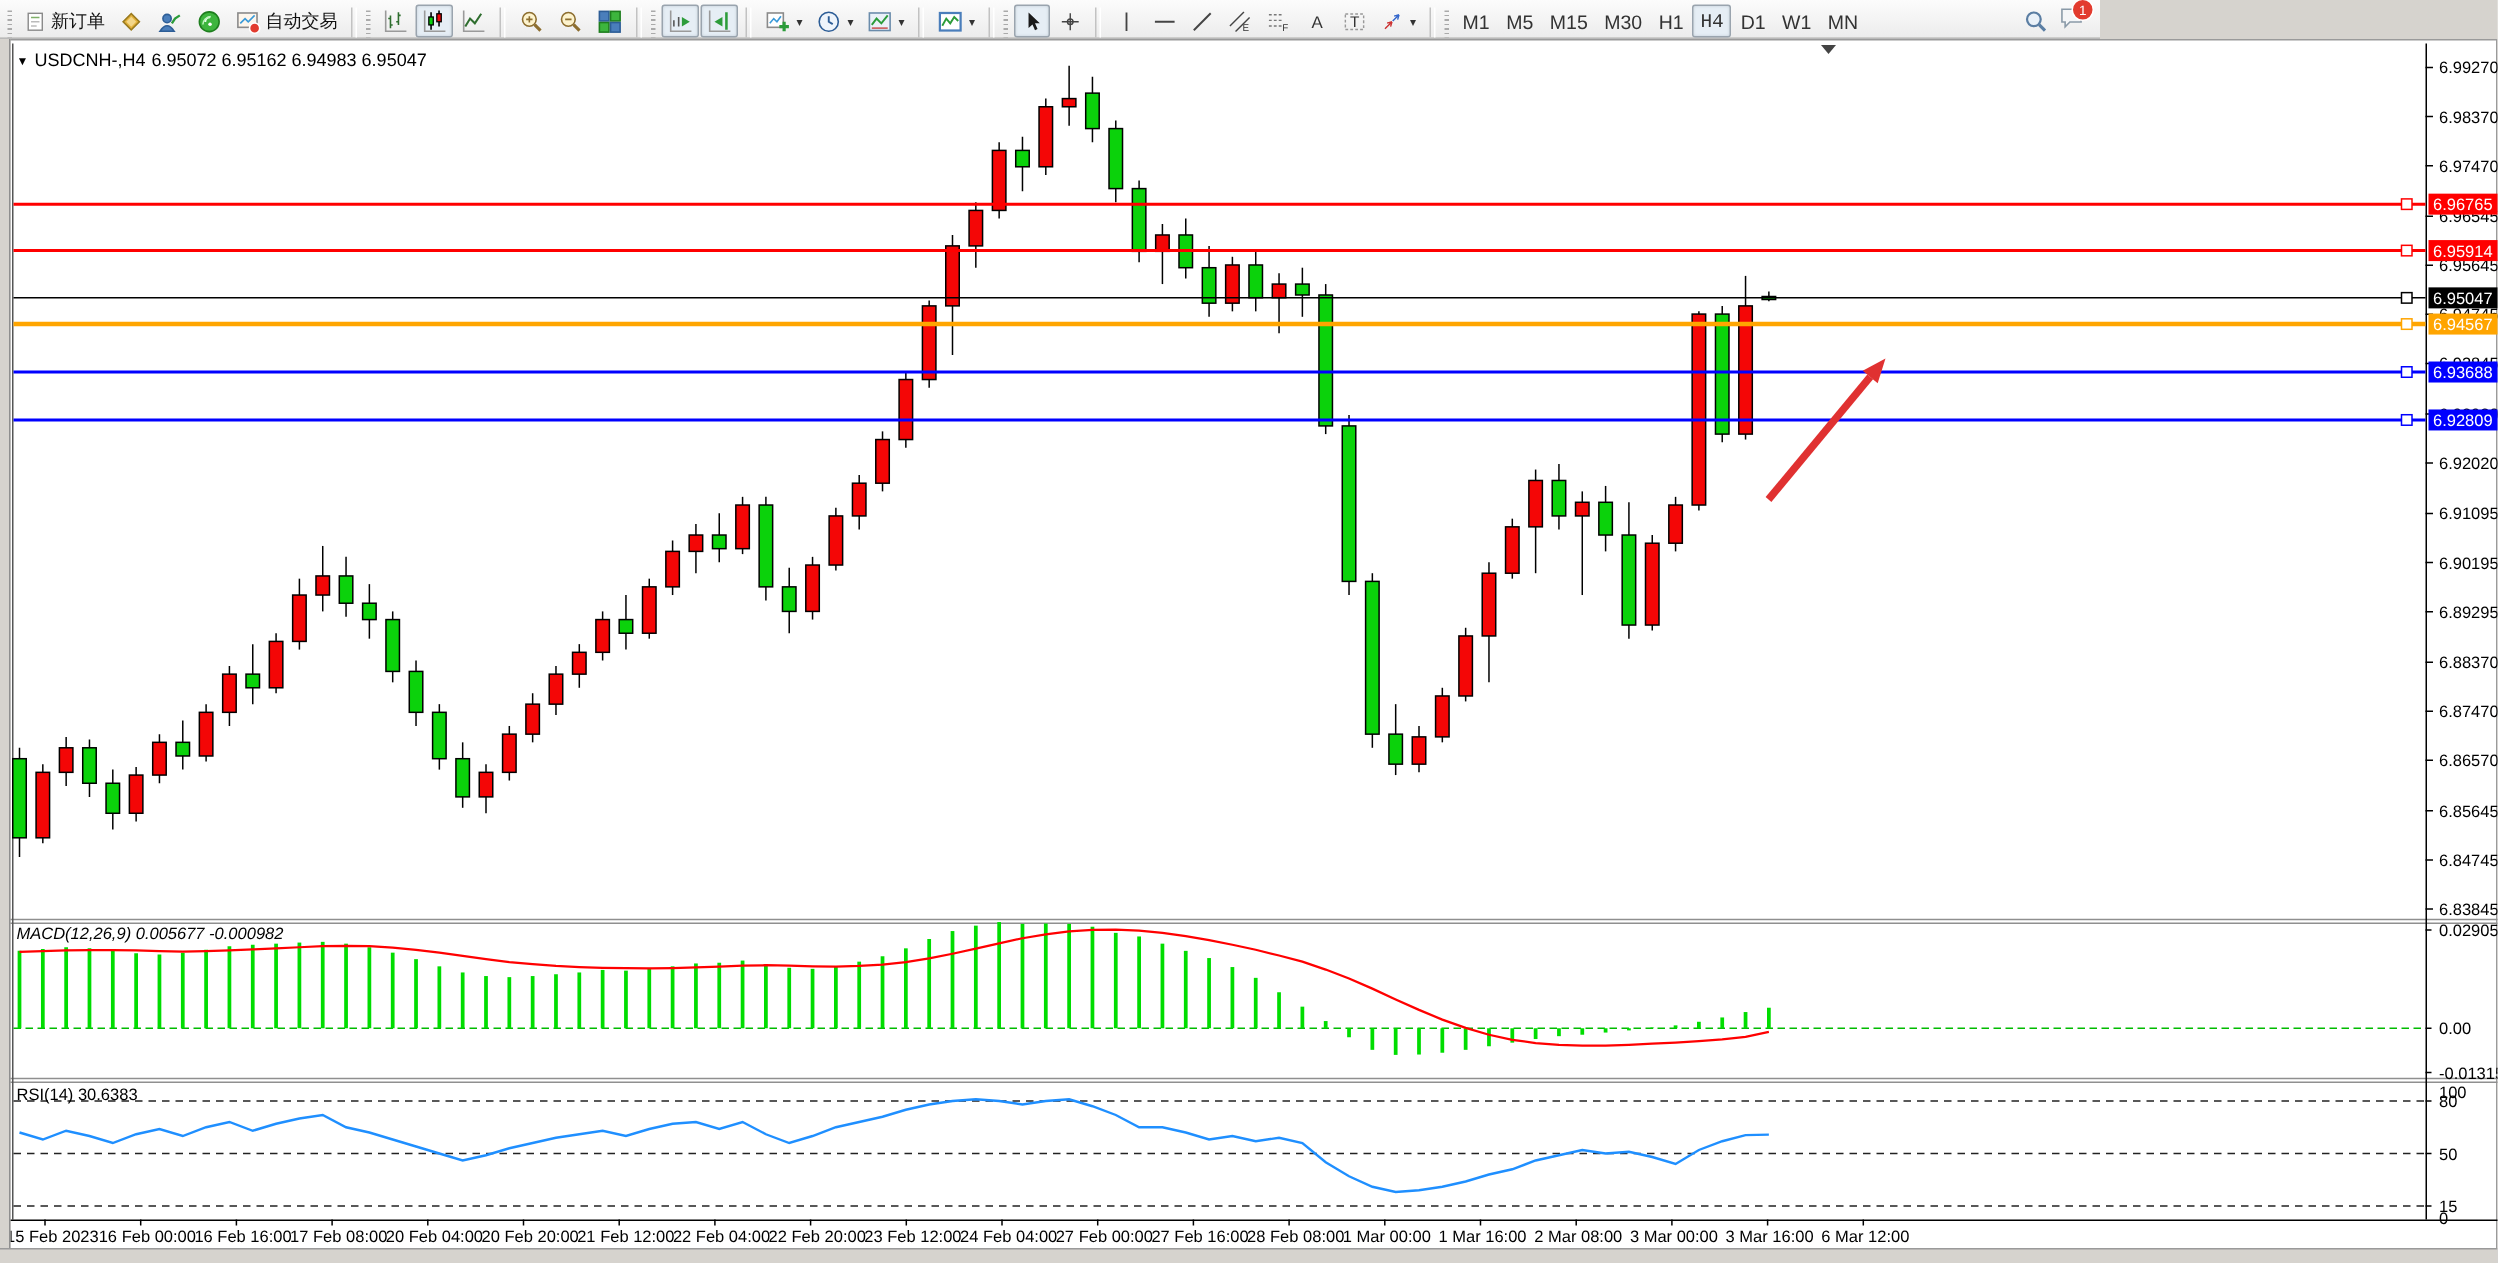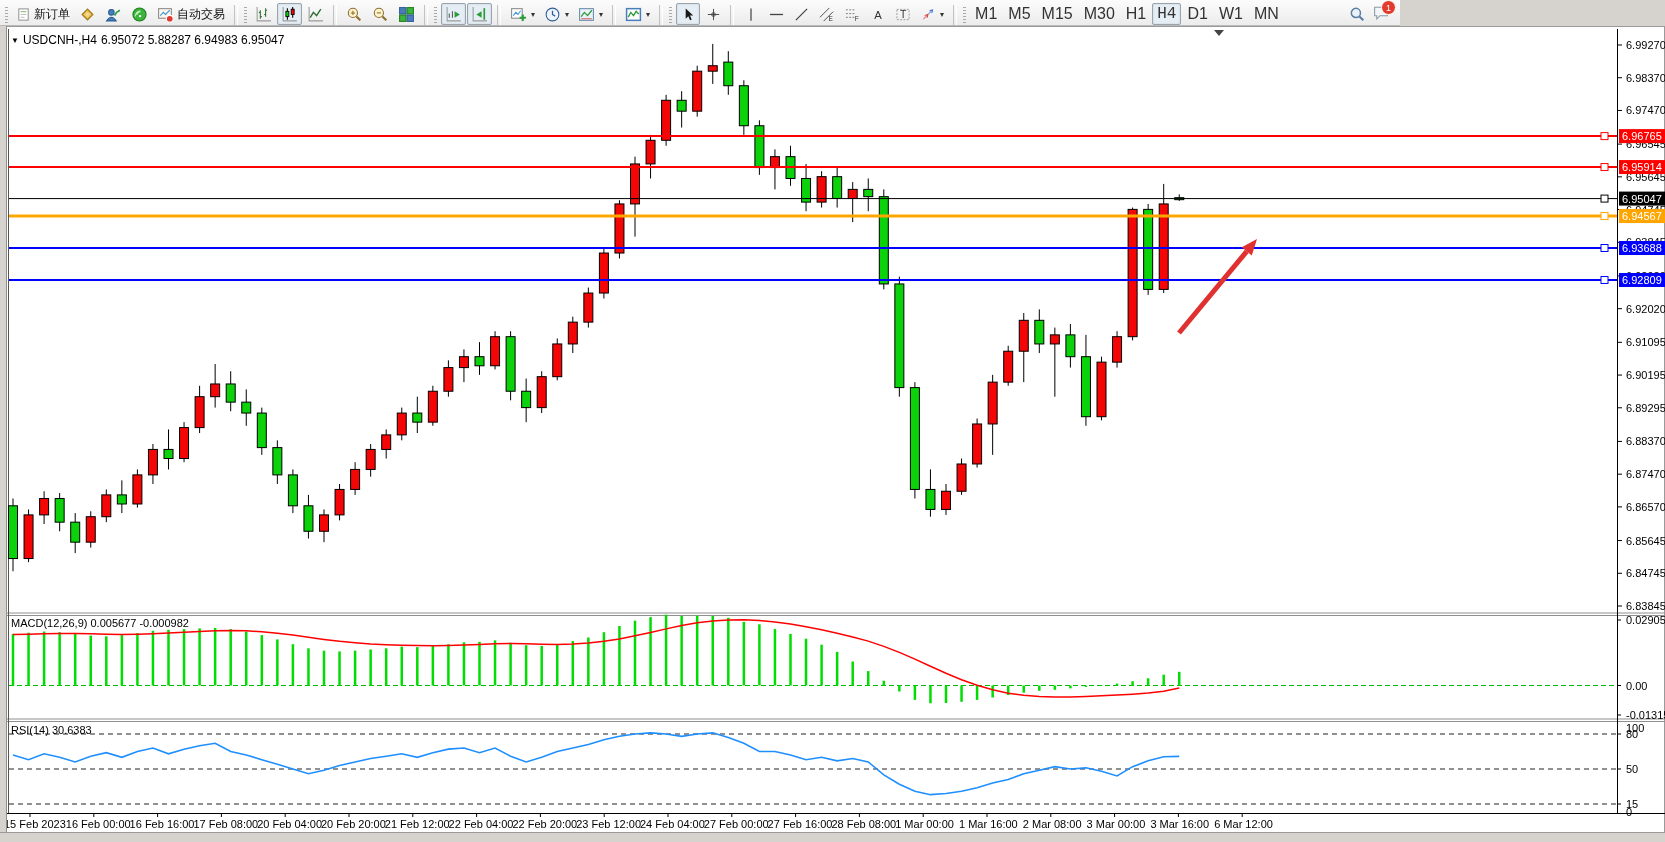--- a/index.html
+++ b/index.html
@@ -6,21 +6,21 @@
   body{width:1665px;height:842px;position:relative;overflow:hidden;
        font-family:"Liberation Sans",sans-serif;-webkit-font-smoothing:none;}
   
   .toolbar{position:absolute;top:0;left:0;width:1400px;height:26px;box-sizing:border-box;
            background:linear-gradient(#fcfcfc,#ececec);border-bottom:1px solid #b9b9b9;
            display:flex;align-items:flex-end;padding:0 4px;gap:1px;}
   .tbtn{height:22px;min-width:24px;padding:0 3px;display:flex;align-items:center;justify-content:center;
         gap:3px;border:1px solid transparent;border-radius:2px;box-sizing:border-box;
         font-size:12px;color:#111;white-space:nowrap;cursor:default;}
   .tbtn.active{border:1px solid #9aa4ae;background:#e6eef5;box-shadow:inset 0 0 2px #c2cdd6;font-family:Liberation Mono, monospace;}
-  .tbtn.tf{font-size:16px;color:#333;min-width:26px;padding:0 4px;}
+  .tbtn.tf{font-size:13px;color:#333;min-width:26px;padding:0 4px;}
   .tsep{width:2px;height:20px;margin:0 4px;border-left:1px solid #c2c2c2;border-right:1px solid #ffffff;}
   .thandle{width:5px;height:18px;margin:0 3px 0 1px;
      background:repeating-linear-gradient(#aaa 0 1px,transparent 1px 3px);width:3px;}
   .caret{font-size:8px;color:#333;margin-left:1px;}
   .tright{margin-left:auto;display:flex;align-items:center;gap:6px;padding-right:6px;}
   .badge{position:absolute;top:-4px;right:-6px;background:#e23b2e;color:#fff;border-radius:50%;
          width:13px;height:13px;font-size:9px;display:flex;align-items:center;justify-content:center;
          border:1px solid #fff;}
   .chatwrap{position:relative;}
   
@@ -638,20 +638,20 @@
       <text x="1085.6" y="801" font-size="11" fill="#000">3 Mar 00:00</text>
       <line x1="1177.3999999999999" y1="786" x2="1177.3999999999999" y2="790" stroke="#000"></line>
       <text x="1149.3999999999999" y="801" font-size="11" fill="#000">3 Mar 16:00</text>
       <line x1="1241.2" y1="786" x2="1241.2" y2="790" stroke="#000"></line>
       <text x="1213.2" y="801" font-size="11" fill="#000">6 Mar 12:00</text>
     </svg>
 
   <div class="overlay" style="left:10px;top:6px;">
     <span class="tri">▼</span>
     <span>USDCNH-,H4</span>
-    <span>6.95072 5.88287 6.94983 6.95047</span>
-  </div>
-  <div class="indlabel" style="left:10px;top:590px;">MACD(12,26,9) 0.005677 -0.000982</div>
+    <span>6.95072 6.95162 6.94983 6.95047</span>
+  </div>
+  <div class="indlabel" style="left:10px;top:590px;font-style:italic;">MACD(12,26,9) 0.005677 -0.000982</div>
   <div class="indlabel" style="left:10px;top:697px;">RSI(14) 30.6383</div>
 </div>
 
 <div class="lstrip"></div>
 <div class="bstrip"></div>
 
 </body></html>

